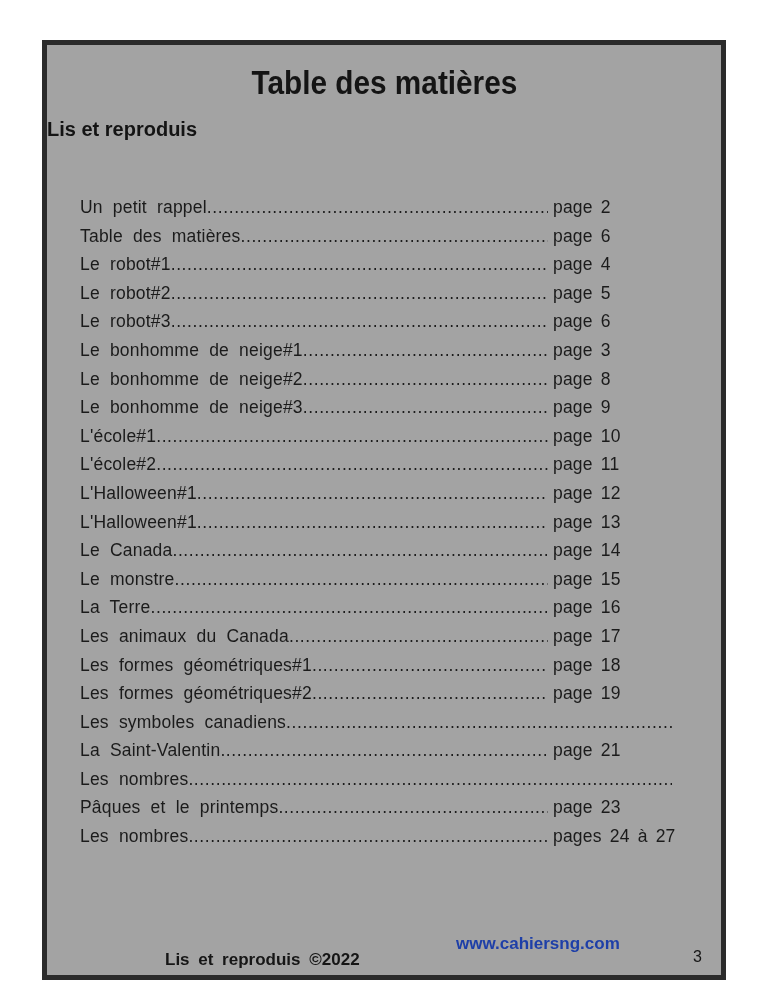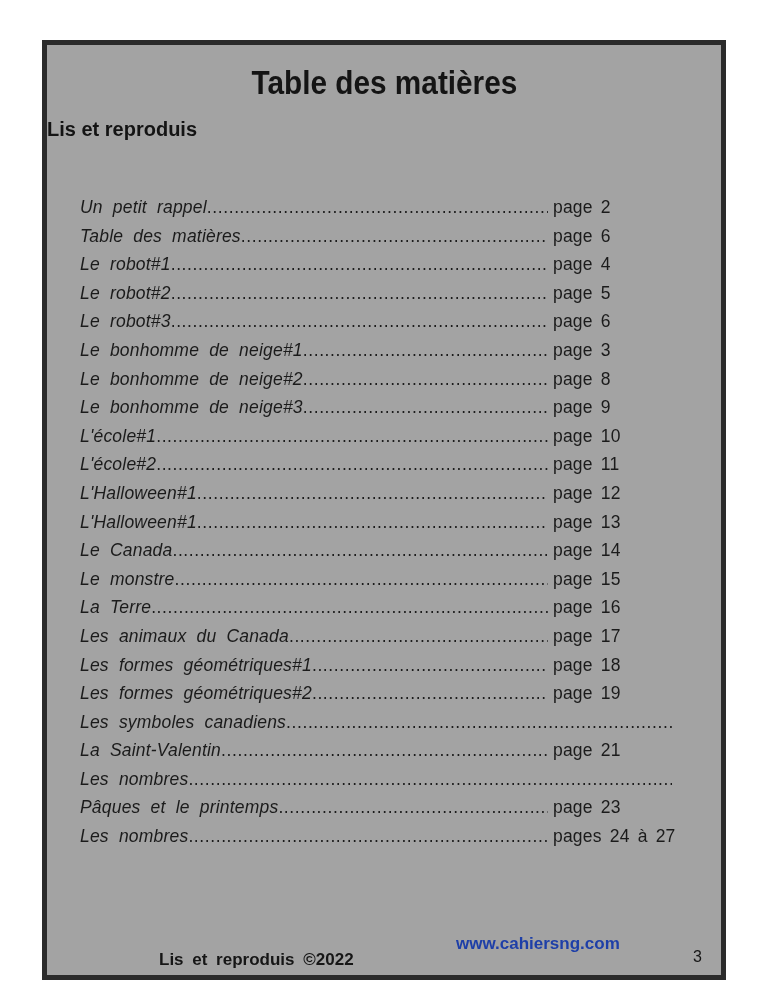--- a/index.html
+++ b/index.html
@@ -58,21 +58,20 @@
     align-items: baseline;
     height: 28.6px;
     font-size: 17.5px;
     line-height: 28.6px;
     white-space: nowrap;
   }
   .toc-label {
     flex: 0 0 auto;
     word-spacing: 5px;
     letter-spacing: 0.2px;
-    font-style: italic;
   }
   .toc-dots {
     flex: 1 1 auto;
     overflow: hidden;
     white-space: nowrap;
     min-width: 0;
   }
   .toc-dots::after {
     content: "......................................................................................................................................";
     letter-spacing: 0.6px;
@@ -91,21 +90,21 @@
     position: absolute;
     left: 0;
     right: 0;
     bottom: 5px;
     height: 26px;
     font-size: 17px;
     font-weight: 700;
   }
   .footer-left {
     position: absolute;
-    left: 112px;
+    left: 118px;
     bottom: 0;
     word-spacing: 4px;
     color: #161616;
   }
   .footer-url {
     position: absolute;
     left: 409px;
     bottom: 16px;
     text-decoration: none;
     cursor: pointer;

